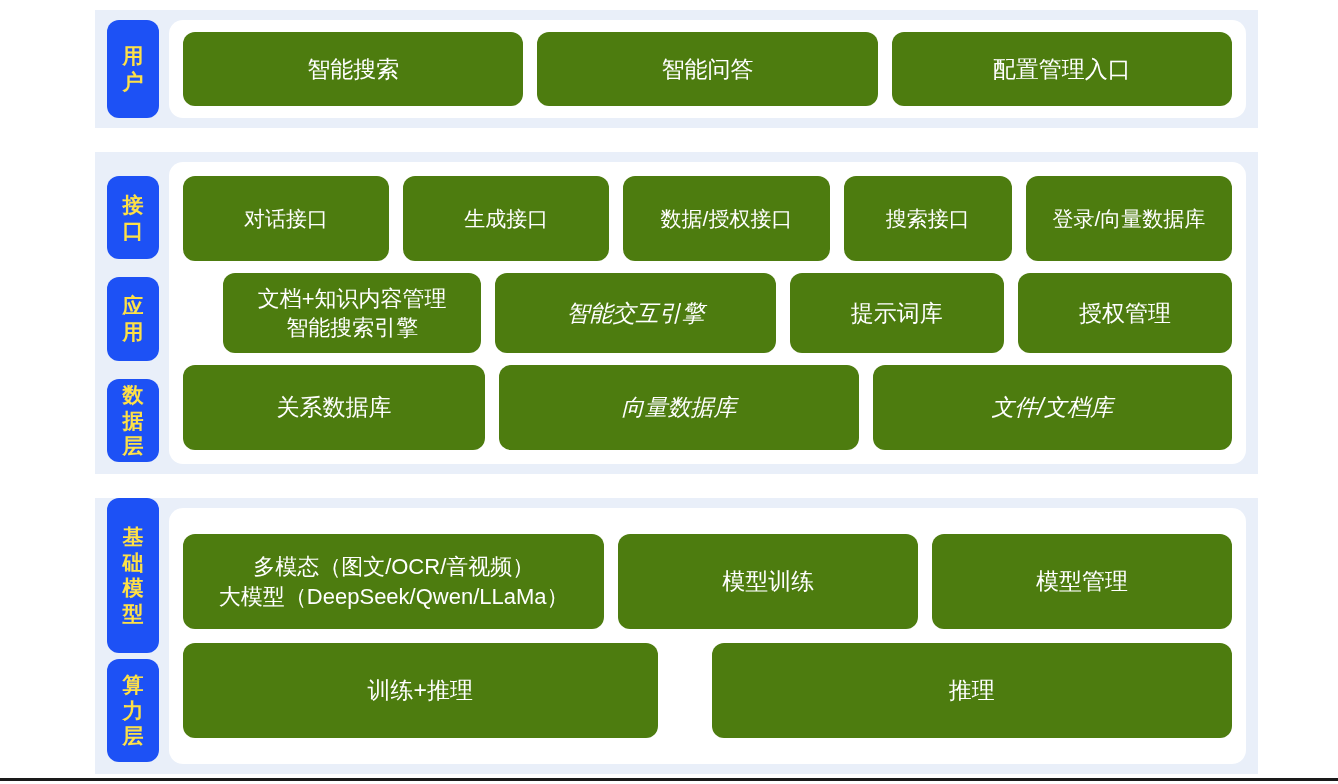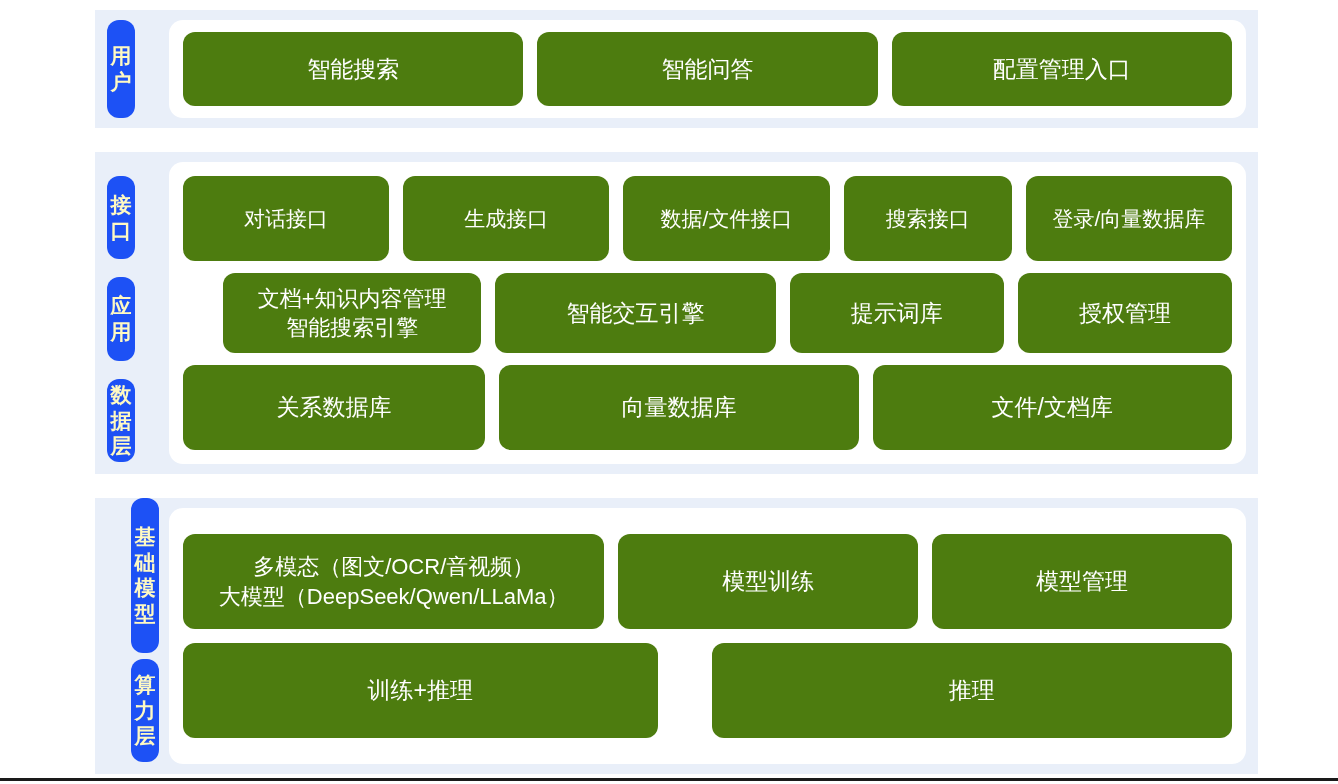--- a/index.html
+++ b/index.html
@@ -40,30 +40,30 @@
     flex: 0 0 64px;
     display: flex;
     flex-direction: column;
     padding: 10px 0 10px 12px;
     box-sizing: border-box;
     gap: 8px;
   }
   .tab {
     background: #1d51f5;
     border-radius: 12px;
-    color: #fef9c3;
+    color: #fde047;
     font-size: 21px;
     font-weight: bold;
     line-height: 1.22;
     letter-spacing: 1px;
     display: flex;
     align-items: center;
     justify-content: center;
     text-align: center;
-    width: 28px;
+    width: 52px;
     box-sizing: border-box;
     writing-mode: horizontal-tb;
     word-break: break-all;
     padding: 0 6px;
   }
   .tab-inner {
     display: block;
     width: 1em;
   }
 
@@ -125,21 +125,21 @@
   #group-base .card { padding: 14px 14px; gap: 14px; }
   #group-base .row { height: 95px; }
 
   
   .f1 { flex: 1 1 0; }
   .f7 { flex: 7 1 0; }
   .f8 { flex: 8 1 0; }
   .f9 { flex: 9 1 0; }
   .f10 { flex: 10 1 0; }
   .f11 { flex: 11 1 0; margin-left: 40px; }
-  .f12 { flex: 12 1 0; }
+  .f12 { flex: 12 1 0; font-style: italic; }
 
   
   #bottom-rule {
     position: absolute;
     left: 0;
     top: 778px;
     width: 1338px;
     height: 3px;
     background: #1a1a1a;
   }
@@ -174,21 +174,21 @@
       </div>
       <div class="tab">
         <span class="tab-inner">数据层</span>
       </div>
     </div>
     <div class="card">
 
       <div class="row r-interface">
         <div class="box small f10">对话接口</div>
         <div class="box small f10">生成接口</div>
-        <div class="box small f10">数据/文件接口</div>
+        <div class="box small f10">数据/授权接口</div>
         <div class="box small f8">搜索接口</div>
         <div class="box small f10">登录/向量数据库</div>
       </div>
 
       <div class="row r-app">
         <div class="box two-line f11">文档+知识内容管理
 智能搜索引擎</div>
         <div class="box f12">智能交互引擎</div>
         <div class="box f9">提示词库</div>
         <div class="box f9">授权管理</div>

